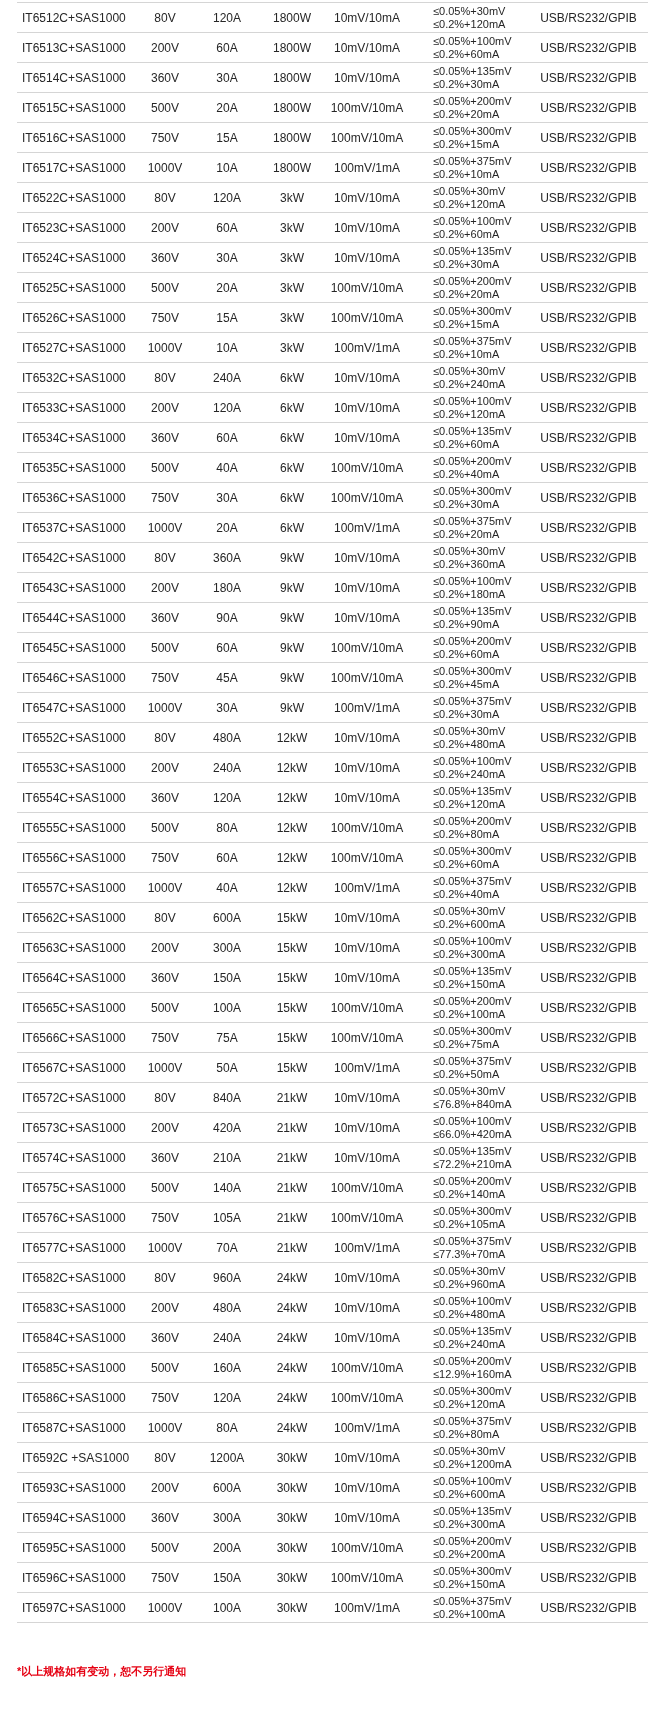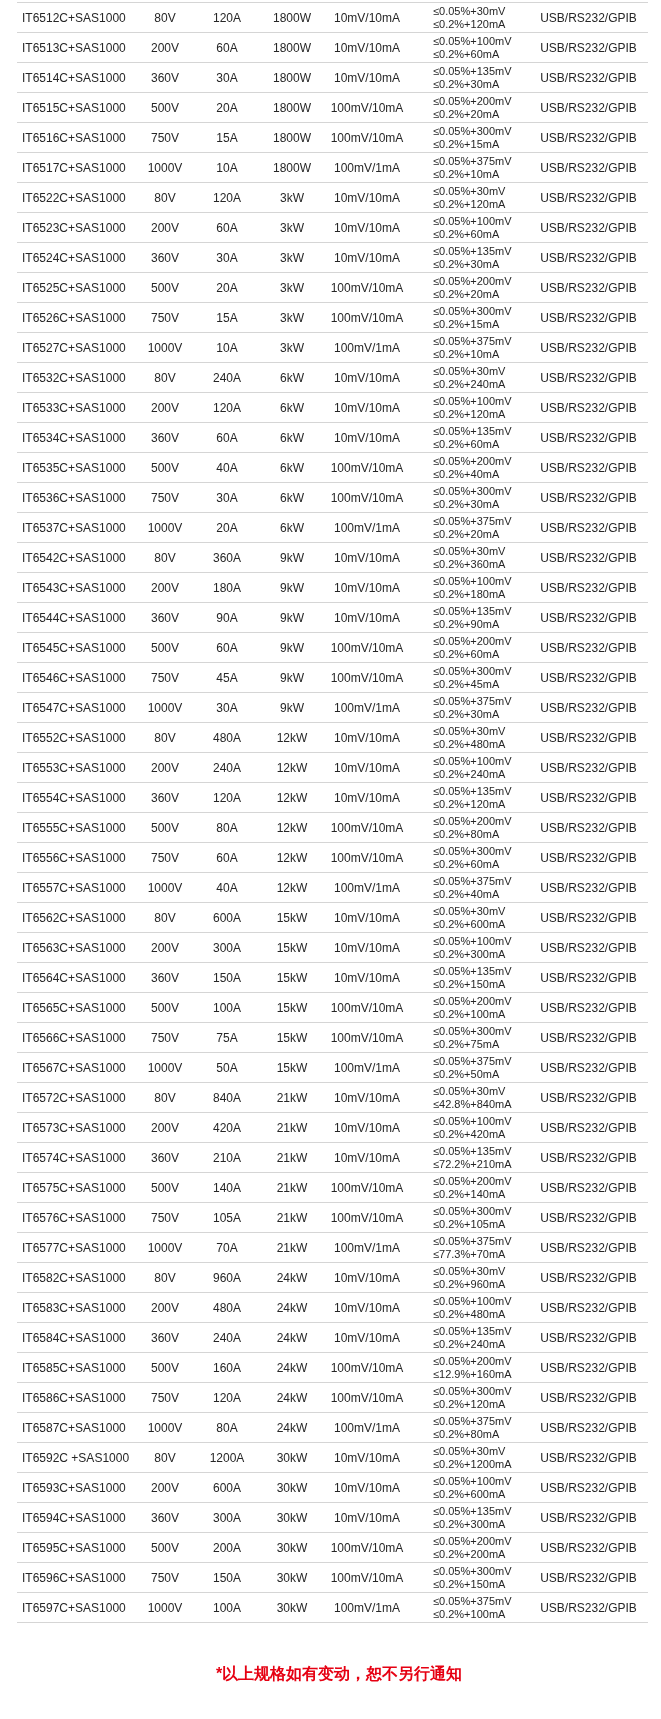--- a/index.html
+++ b/index.html
@@ -44,24 +44,23 @@
     padding-left: 24px;
     font-size: 11px;
     line-height: 13px;
     text-align: left;
   }
   .cell.accuracy .acc-line {
     display: block;
   }
   .footnote {
     margin: 41px 0 0 17px;
-    font-size: 16px;
+    font-size: 11px;
     font-weight: bold;
     color: #e60012;
-    text-align: center;
   }
 </style>
 </head>
 <body>
 
 <div class="spec-table" id="spec-table">
     <div class="row">
       <div class="cell model">IT6512C+SAS1000</div>
       <div class="cell center">80V</div>
       <div class="cell center">120A</div>
@@ -494,33 +493,33 @@
       <div class="cell center">USB/RS232/GPIB</div>
     </div>
     <div class="row">
       <div class="cell model">IT6572C+SAS1000</div>
       <div class="cell center">80V</div>
       <div class="cell center">840A</div>
       <div class="cell center">21kW</div>
       <div class="cell center">10mV/10mA</div>
       <div class="cell accuracy">
         <span class="acc-line">≤0.05%+30mV</span>
-        <span class="acc-line">≤42.8%+840mA</span>
+        <span class="acc-line">≤76.8%+840mA</span>
       </div>
       <div class="cell center">USB/RS232/GPIB</div>
     </div>
     <div class="row">
       <div class="cell model">IT6573C+SAS1000</div>
       <div class="cell center">200V</div>
       <div class="cell center">420A</div>
       <div class="cell center">21kW</div>
       <div class="cell center">10mV/10mA</div>
       <div class="cell accuracy">
         <span class="acc-line">≤0.05%+100mV</span>
-        <span class="acc-line">≤0.2%+420mA</span>
+        <span class="acc-line">≤66.0%+420mA</span>
       </div>
       <div class="cell center">USB/RS232/GPIB</div>
     </div>
     <div class="row">
       <div class="cell model">IT6574C+SAS1000</div>
       <div class="cell center">360V</div>
       <div class="cell center">210A</div>
       <div class="cell center">21kW</div>
       <div class="cell center">10mV/10mA</div>
       <div class="cell accuracy">

